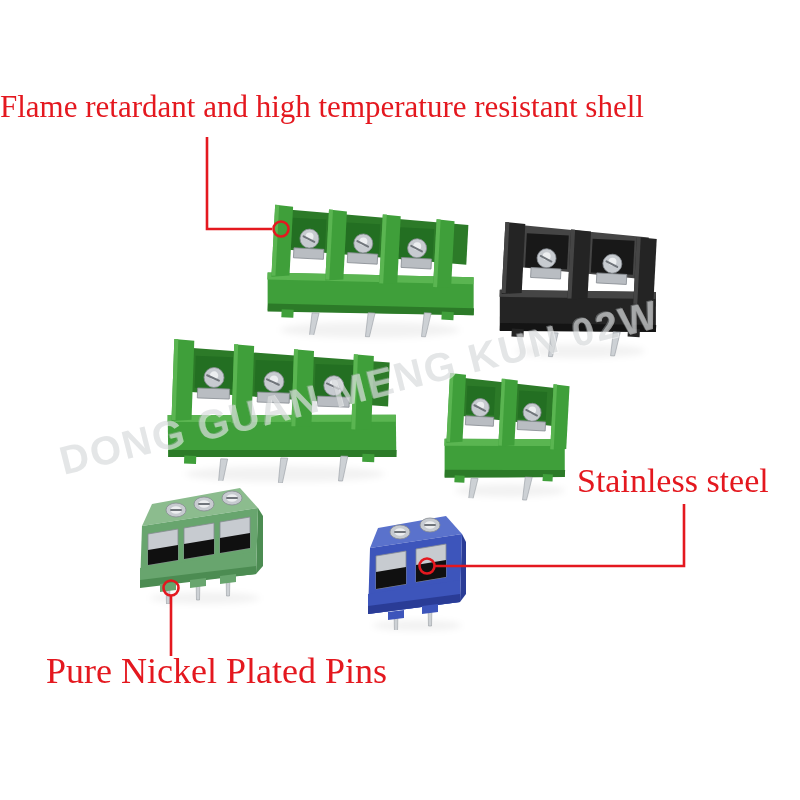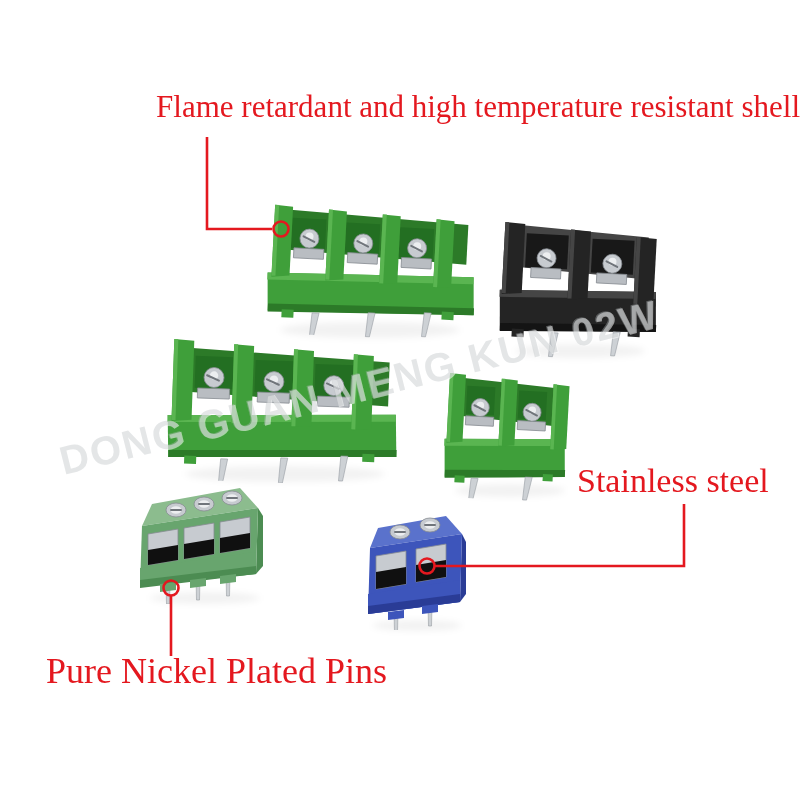--- a/index.html
+++ b/index.html
@@ -4,21 +4,21 @@
 <style>
   html,body{margin:0;padding:0;background:#fff;}
   #canvas{
     position:relative;width:800px;height:800px;background:#ffffff;overflow:hidden;
     font-family:"Liberation Serif",serif;
   }
   .label{
     position:absolute;color:var(--annotation-red,#e4181f);white-space:nowrap;
     font-family:"Liberation Serif",serif;line-height:1.1;
   }
-  .label-top{left:0;right:0;top:90px;text-align:right;font-size:31px;}
+  .label-top{left:0;right:0;top:90px;text-align:left;font-size:31px;}
   .label-right{left:577px;top:462px;font-size:34px;}
   .label-bottom{left:46px;top:652px;font-size:36px;}
   .block{position:absolute;}
   .shadow{position:absolute;background:rgba(0,0,0,0.05);border-radius:50%;filter:blur(3px);}
   #callouts{position:absolute;left:0;top:0;}
   #watermark{
     position:absolute;left:55px;top:440px;transform:rotate(-14deg);transform-origin:0 0;
     font-family:"Liberation Sans",sans-serif;font-weight:bold;font-size:40px;letter-spacing:2px;
     color:rgba(183,188,191,0.38);text-shadow:1px 1px 0 rgba(255,255,255,0.55);white-space:nowrap;
     pointer-events:none;

